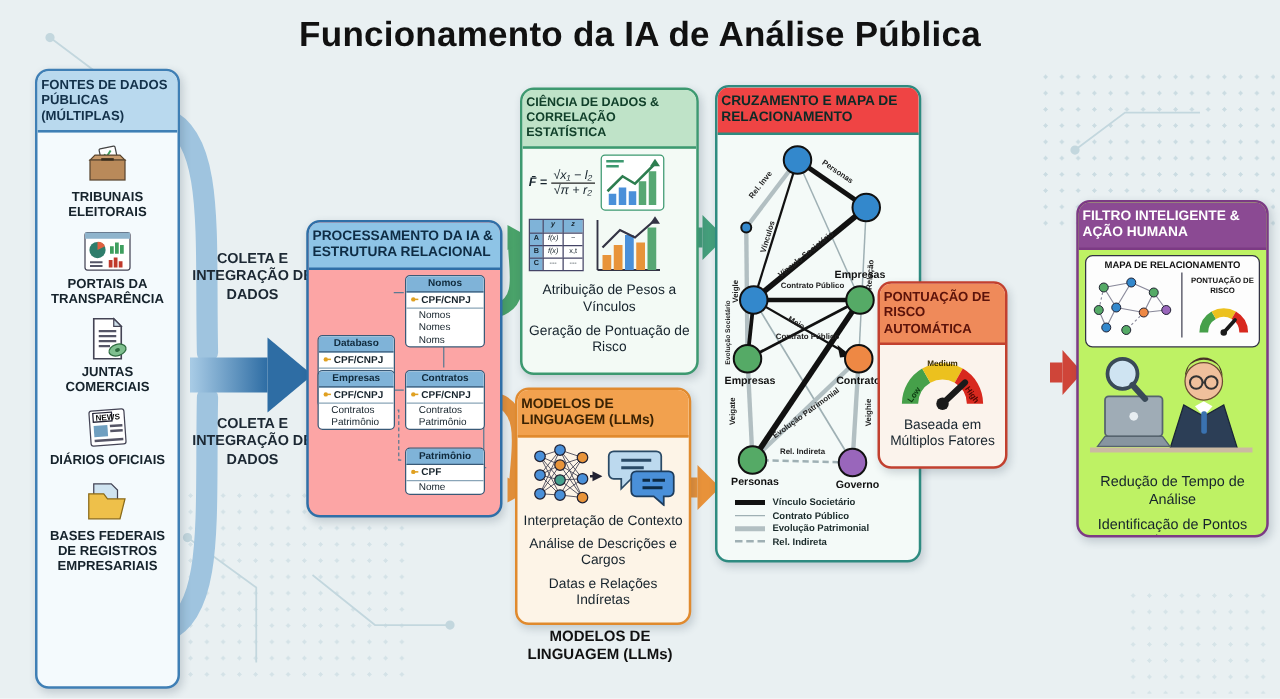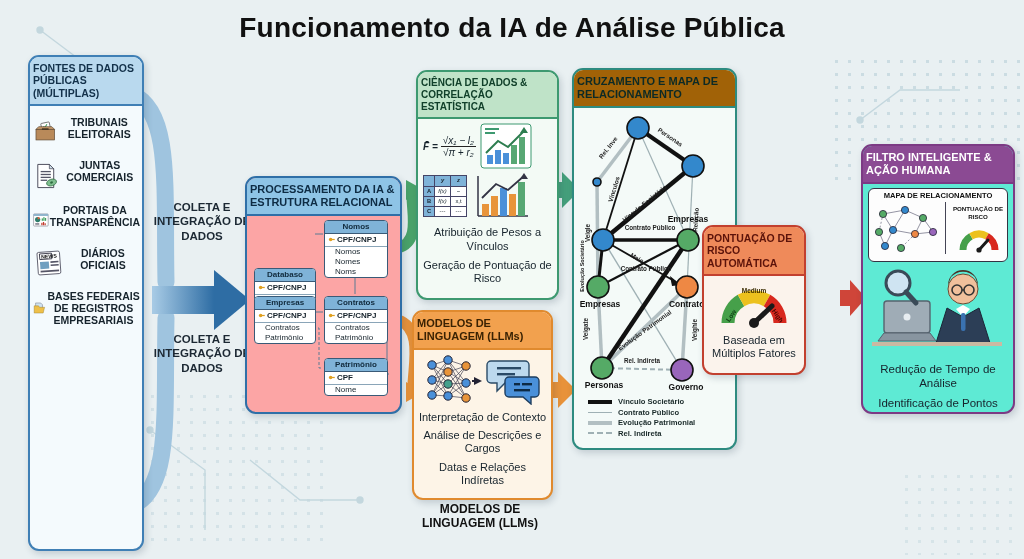--- a/index.html
+++ b/index.html
@@ -9,21 +9,21 @@
         background-size:13px 13px;opacity:.8;}
   .title{position:absolute;left:0;right:0;top:12px;text-align:center;font-size:28px;font-weight:bold;
          color:#111;letter-spacing:.2px;}
   .pbox{position:absolute;border-radius:11px;display:flex;flex-direction:column;overflow:hidden;
         box-shadow:2px 3px 7px rgba(40,60,80,.20);}
   .hd{padding:5px 3px;font-weight:bold;text-align:left;font-size:10.5px;line-height:1.18;}
   .bd{flex:1;position:relative;}
   .flow-label{position:absolute;width:100px;text-align:center;font-weight:bold;font-size:11.5px;
               line-height:1.25;color:#1c2833;}
   
-  .src-item{display:flex;flex-direction:row;margin-top:7px;}
+  .src-item{display:flex;flex-direction:column;align-items:center;margin-top:7px;}
   .src-item .lbl{font-weight:bold;font-size:10.5px;text-align:center;line-height:1.15;margin-top:2px;color:#16232c;}
   
   .mini-table{position:absolute;border:1.2px solid #3a5a77;border-radius:4px;overflow:hidden;
               background:#fff;font-size:8px;line-height:1.25;}
   .mt-head{background:#7fb3d8;font-weight:bold;text-align:center;padding:1px 2px;border-bottom:1px solid #3a5a77;color:#102a3c;}
   .mt-key{display:flex;align-items:center;gap:2px;font-weight:bold;padding:1px 3px;border-bottom:1px solid #8aa5b8;}
   .mt-row{padding:0 3px 0 10px;}
   .frac{display:inline-flex;flex-direction:column;align-items:center;font-size:10px;font-style:italic;}
   .frac .num{border-bottom:1px solid #222;padding:0 2px;}
   .bullet{font-weight:normal;text-align:center;line-height:1.2;}
@@ -116,48 +116,48 @@
         <svg width="40" height="36" viewBox="0 0 40 36">
           <rect x="14" y="4" width="13" height="10" rx="1" fill="#fff" stroke="#444" transform="rotate(-12 20 9)"></rect>
           <path d="M17,9 l2,2 4,-4" stroke="#3f9f5f" stroke-width="1.6" fill="none" transform="rotate(-12 20 9)"></path>
           <polygon points="6,14 34,14 30,10 10,10" fill="#c79a6b" stroke="#5a4630"></polygon>
           <rect x="6" y="14" width="28" height="16" fill="#b98a5a" stroke="#5a4630"></rect>
           <rect x="15" y="12.5" width="10" height="2" fill="#3a2d1c"></rect>
         </svg>
         <div class="lbl">TRIBUNAIS ELEITORAIS</div>
       </div>
       <div class="src-item">
-        <svg width="38" height="38" viewBox="0 0 38 38">
-          <path d="M8,3 h16 l6,6 v26 h-22 z" fill="#fff" stroke="#445" stroke-width="1.3"></path>
-          <path d="M24,3 l6,6 h-6 z" fill="#cfe0ea" stroke="#445"></path>
-          <rect x="12" y="12" width="14" height="1.8" fill="#556"></rect>
-            <rect x="12" y="16" width="14" height="1.8" fill="#556"></rect>
-          <rect x="12" y="20" width="14" height="1.8" fill="#556"></rect>
-            <rect x="12" y="24" width="9" height="1.8" fill="#556"></rect>
-          <ellipse cx="27" cy="28" rx="7" ry="4.5" fill="#7fbf8f" stroke="#2d6b3f" transform="rotate(-18 27 28)"></ellipse>
-          <ellipse cx="27" cy="28" rx="2" ry="1.5" fill="#2d6b3f" transform="rotate(-18 27 28)"></ellipse>
-        </svg>
-        <div class="lbl">JUNTAS COMERCIAIS</div>
-      </div>
-      <div class="src-item">
         <svg width="44" height="36" viewBox="0 0 44 36">
           <rect x="4" y="3" width="36" height="30" rx="2" fill="#fff" stroke="#445"></rect>
           <rect x="4" y="3" width="36" height="5" fill="#8fb4cc"></rect>
           <circle cx="14" cy="17" r="6.5" fill="#2e7d6b"></circle>
             <path d="M14,17 L14,10.5 A6.5,6.5 0 0 1 20,14 Z" fill="#e06040"></path>
           <rect x="24" y="14" width="3" height="6" fill="#3f9f5f"></rect>
             <rect x="28" y="11" width="3" height="9" fill="#3f9f5f"></rect>
             <rect x="32" y="13" width="3" height="7" fill="#3f9f5f"></rect>
           <rect x="23" y="25" width="3" height="6" fill="#c0392b"></rect>
             <rect x="27" y="23" width="3" height="8" fill="#c0392b"></rect>
             <rect x="31" y="26" width="3" height="5" fill="#c0392b"></rect>
           <rect x="8" y="26" width="10" height="1.6" fill="#556"></rect>
             <rect x="8" y="29" width="10" height="1.6" fill="#556"></rect>
         </svg>
         <div class="lbl">PORTAIS DA TRANSPARÊNCIA</div>
+      </div>
+      <div class="src-item">
+        <svg width="38" height="38" viewBox="0 0 38 38">
+          <path d="M8,3 h16 l6,6 v26 h-22 z" fill="#fff" stroke="#445" stroke-width="1.3"></path>
+          <path d="M24,3 l6,6 h-6 z" fill="#cfe0ea" stroke="#445"></path>
+          <rect x="12" y="12" width="14" height="1.8" fill="#556"></rect>
+            <rect x="12" y="16" width="14" height="1.8" fill="#556"></rect>
+          <rect x="12" y="20" width="14" height="1.8" fill="#556"></rect>
+            <rect x="12" y="24" width="9" height="1.8" fill="#556"></rect>
+          <ellipse cx="27" cy="28" rx="7" ry="4.5" fill="#7fbf8f" stroke="#2d6b3f" transform="rotate(-18 27 28)"></ellipse>
+          <ellipse cx="27" cy="28" rx="2" ry="1.5" fill="#2d6b3f" transform="rotate(-18 27 28)"></ellipse>
+        </svg>
+        <div class="lbl">JUNTAS COMERCIAIS</div>
       </div>
       <div class="src-item">
         <svg width="42" height="36" viewBox="0 0 42 36">
           <rect x="7" y="4" width="28" height="28" rx="2" fill="#fff" stroke="#445" transform="rotate(-4 21 18)"></rect>
           <rect x="10" y="6" width="15" height="7" fill="#fff" stroke="#223" transform="rotate(-4 21 18)"></rect>
           <text x="12" y="12" font-size="6.5" font-weight="bold" fill="#111" transform="rotate(-4 21 18)">NEWS</text>
           <rect x="10" y="16" width="11" height="9" fill="#6f9fc0" transform="rotate(-4 21 18)"></rect>
           <rect x="23" y="16" width="10" height="2" fill="#556" transform="rotate(-4 21 18)"></rect>
           <rect x="23" y="20" width="10" height="2" fill="#556" transform="rotate(-4 21 18)"></rect>
           <rect x="10" y="27" width="23" height="2" fill="#556" transform="rotate(-4 21 18)"></rect>
@@ -363,21 +363,21 @@
         </svg>
       </div>
       <div class="bullet" style="font-size:11px;margin-top:4px;">Interpretação de Contexto</div>
       <div class="bullet" style="font-size:11px;margin-top:5px;">Análise de Descrições e Cargos</div>
       <div class="bullet" style="font-size:11px;margin-top:5px;">Datas e Relações Indíretas</div>
     </div>
   </div>
   <div style="position:absolute;left:404px;top:502px;width:152px;text-align:center;font-weight:bold;font-size:12px;color:#111;line-height:1.2;">MODELOS DE LINGUAGEM (LLMs)</div>
 
   <div class="pbox" style="left:572px;top:68px;width:161px;height:378px;border:2.5px solid #2e8b80;background:#f4faf8;">
-    <div class="hd" style="background:#a16207;color:#0c2a26;border-bottom:2px solid #2e8b80;font-size:11px;">CRUZAMENTO E MAPA DE RELACIONAMENTO</div>
+    <div class="hd" style="background:#ef4444;color:#0c2a26;border-bottom:2px solid #2e8b80;font-size:11px;">CRUZAMENTO E MAPA DE RELACIONAMENTO</div>
     <div class="bd">
       <svg width="156" height="288" viewBox="0 0 156 288" style="position:absolute;left:2px;top:0;">
 
         <g>
           <line x1="62" y1="20" x2="21" y2="74" stroke="#b2bfc2" stroke-width="3.5"></line>
           <line x1="21" y1="74" x2="22" y2="179" stroke="#b2bfc2" stroke-width="3.5"></line>
           <line x1="62" y1="20" x2="112" y2="132" stroke="#9fb0b4" stroke-width="1.2"></line>
           <line x1="117" y1="58" x2="111" y2="179" stroke="#9fb0b4" stroke-width="1.2"></line>
           <line x1="27" y1="132" x2="106" y2="262" stroke="#9fb0b4" stroke-width="1.4"></line>
           <line x1="22" y1="179" x2="26" y2="260" stroke="#b2bfc2" stroke-width="3.5"></line>
@@ -463,21 +463,21 @@
         <line x1="43" y1="44" x2="61" y2="27" stroke="#1a1a1a" stroke-width="5" stroke-linecap="round"></line>
         <circle cx="43" cy="44" r="5" fill="#1a1a1a"></circle>
         <text x="22" y="38" font-size="6.5" font-weight="bold" fill="#0c3a10" text-anchor="middle" transform="rotate(-55 22 38)">Low</text>
         <text x="43" y="14" font-size="6.5" font-weight="bold" fill="#3a2c00" text-anchor="middle">Medium</text>
         <text x="65" y="38" font-size="6.5" font-weight="bold" fill="#4a0703" text-anchor="middle" transform="rotate(55 65 38)">High</text>
       </svg>
       <div class="bullet" style="font-size:11px;margin-top:5px;padding:0 2px;">Baseada em Múltiplos Fatores</div>
     </div>
   </div>
 
-  <div class="pbox" style="left:861px;top:144px;width:150px;height:266px;border:2.5px solid #7c3a84;background:#5eead4;">
+  <div class="pbox" style="left:861px;top:160px;width:150px;height:266px;border:2.5px solid #7c3a84;background:#bef264;">
     <div class="hd" style="background:#8b4a93;color:#fff;border-bottom:2px solid #7c3a84;font-size:11px;">FILTRO INTELIGENTE &amp; AÇÃO HUMANA</div>
     <div class="bd" style="padding:4px 5px;">
       <div class="panel" style="position:relative;height:72px;">
         <div style="text-align:center;font-weight:bold;font-size:7.6px;padding-top:2px;color:#111;">MAPA DE RELACIONAMENTO</div>
         <svg width="72" height="54" viewBox="0 0 72 54" style="position:absolute;left:2px;top:13px;">
           <g stroke="#889" stroke-width=".9">
             <line x1="12" y1="12" x2="34" y2="8"></line>
               <line x1="12" y1="12" x2="22" y2="28"></line>
               <line x1="34" y1="8" x2="22" y2="28"></line>
             <line x1="34" y1="8" x2="52" y2="16"></line>

